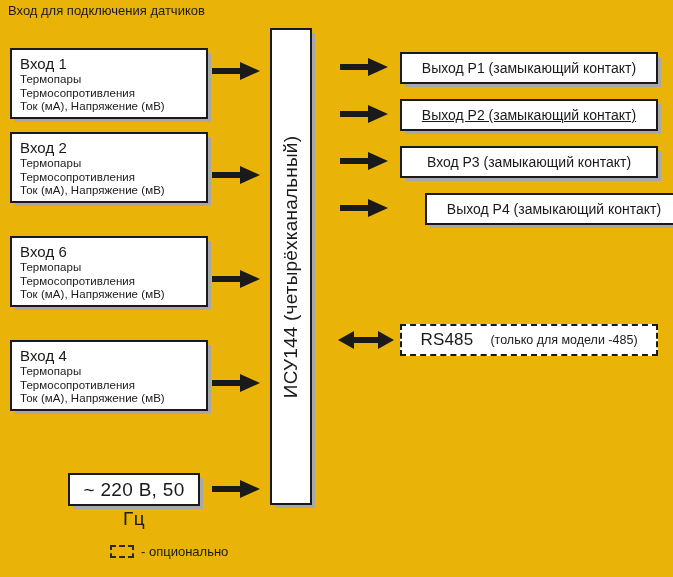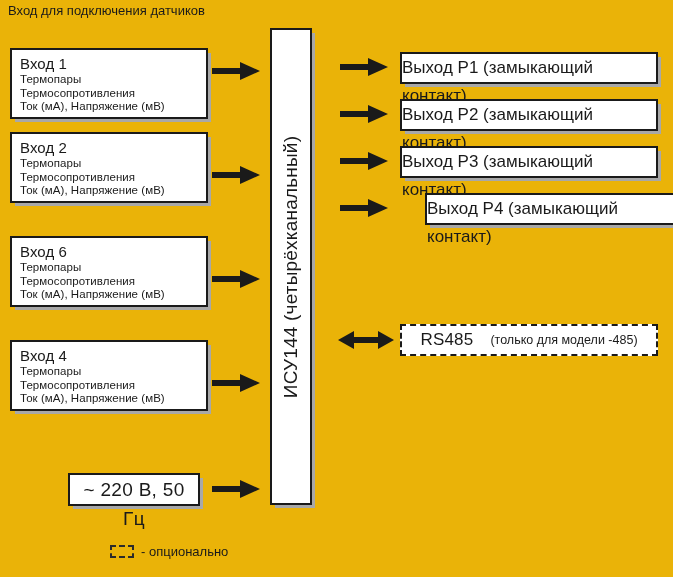--- a/index.html
+++ b/index.html
@@ -79,23 +79,23 @@
   }
 
   
   .output-box {
     left: 400px;
     width: 258px;
     height: 32px;
   }
   .output-box > span {
     display: block;
-    font-size: 17px;
+    font-size: 14px;
     line-height: 28px;
-    text-align: left;
+    text-align: center;
   }
 
   
   .rs485-box {
     left: 400px;
     top: 324px;
     width: 258px;
     height: 32px;
     display: flex;
     align-items: center;
@@ -244,25 +244,25 @@
 
   <div class="arrow" style="left:338px; top:331px; width:56px;">
     <svg width="56" height="18" viewBox="0 0 56 18">
       <path d="M0 9 L16 0 V6 H40 V0 L56 9 L40 18 V12 H16 V18 Z" fill="#1a1a1a"></path>
     </svg>
   </div>
 
   <div class="box output-box" style="top:52px;">
     <span>Выход Р1 (замыкающий контакт)</span>
   </div>
-  <div class="box output-box" style="top:99px;">
+  <div class="box output-box" style="top:99px;text-decoration:underline;">
     <span>Выход Р2 (замыкающий контакт)</span>
   </div>
   <div class="box output-box" style="top:146px;">
-    <span>Выход Р3 (замыкающий контакт)</span>
+    <span>Вход Р3 (замыкающий контакт)</span>
   </div>
   <div class="box output-box" style="top:193px;margin-left:25px;">
     <span>Выход Р4 (замыкающий контакт)</span>
   </div>
 
   <div class="box dashed rs485-box">
     <span class="rs485-name">RS485</span>
     <span class="rs485-note">(только для модели -485)</span>
   </div>
 

